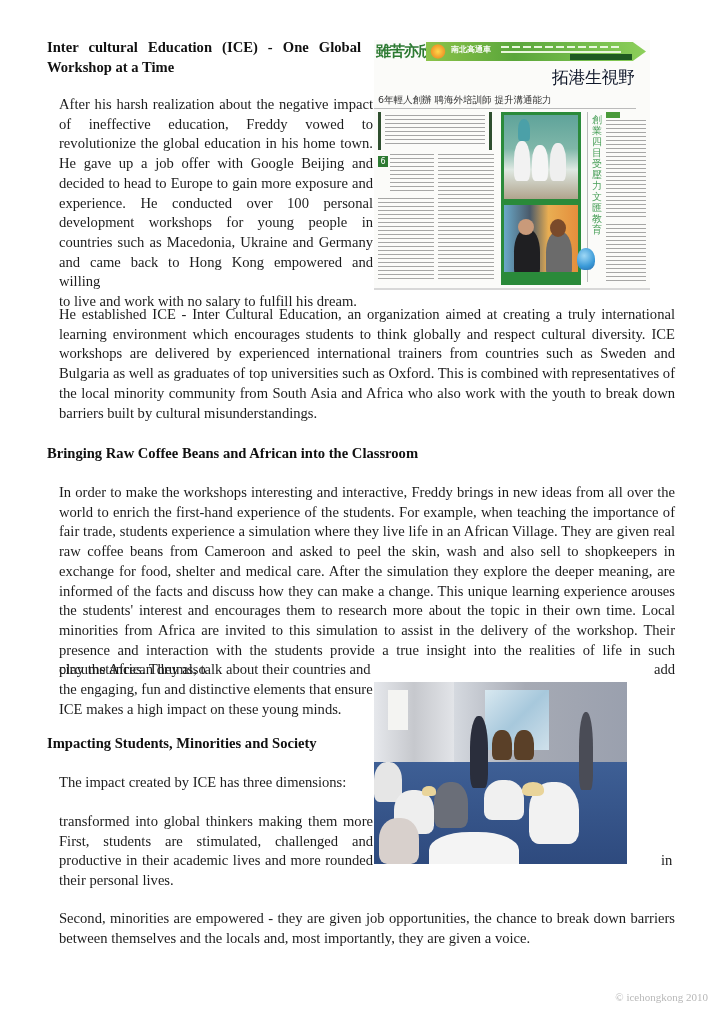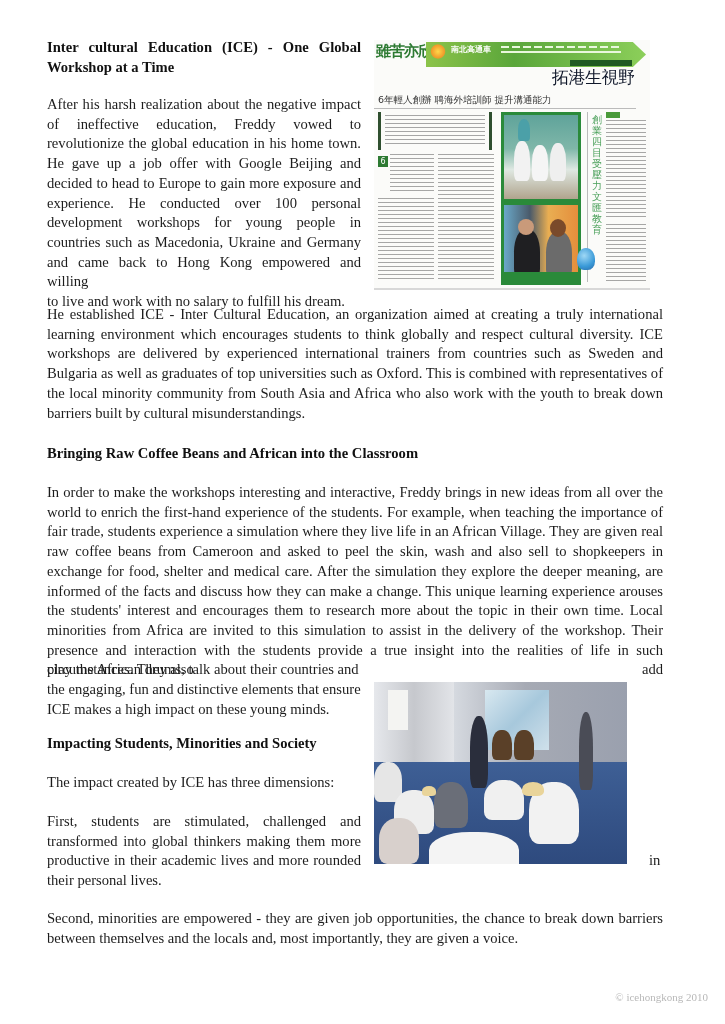--- a/index.html
+++ b/index.html
@@ -1,27 +1,27 @@
 <!DOCTYPE html>
 <html><head>
 <meta charset="utf-8">
 <style>
   * { box-sizing: border-box; margin: 0; padding: 0; }
   html, body { width: 725px; height: 1024px; background: #ffffff; overflow: hidden; }
   body { position: relative; font-family: "Liberation Serif", "DejaVu Serif", serif; color: #1a1a1a; }
   .abs { position: absolute; }
-  .p { font-size: 14.6px; line-height: 19.7px; text-align: justify; color: #1c1c1c; }
+  .p { font-size: 14.6px; line-height: 19.7px; text-align: justify; color: #1c1c1c; margin-left: 12px; }
   .h { font-size: 14.6px; line-height: 19.7px; font-weight: bold; color: #111; }
   .lastline { text-align-last: justify; }
 
   
   .clip { left: 374px; top: 40px; width: 276px; height: 250px; background: #fbfbf9; border-bottom: 2px solid #d8d8d8; overflow: hidden; }
   .clip-masthead { position: absolute; left: 0; top: 0; width: 276px; height: 24px; }
   .clip-logo { position: absolute; left: 2px; top: 2px; font-size: 15px; font-weight: bold; color: #2d7a32; letter-spacing: -1px; font-family: "DejaVu Serif", serif; }
-  .clip-banner { position: absolute; left: 52px; top: 2px; width: 220px; height: 25px; background: linear-gradient(90deg, #8cc34a 0%, #5aa63a 40%, #8ccf5a 100%); clip-path: polygon(0 0, 94% 0, 100% 50%, 94% 100%, 0 100%); }
+  .clip-banner { position: absolute; left: 52px; top: 2px; width: 220px; height: 19px; background: linear-gradient(90deg, #8cc34a 0%, #5aa63a 40%, #8ccf5a 100%); clip-path: polygon(0 0, 94% 0, 100% 50%, 94% 100%, 0 100%); }
   .clip-banner-flower { position: absolute; left: 4px; top: 2px; width: 16px; height: 15px; border-radius: 50%; background: radial-gradient(circle, #ffd84a 0%, #f19a2a 60%, transparent 70%); }
   .clip-banner-title { position: absolute; left: 25px; top: 2px; font-size: 8px; color: #fff; font-weight: bold; font-family: "DejaVu Sans", sans-serif; }
   .clip-banner-lines { position: absolute; left: 75px; top: 4px; width: 120px; height: 2px; background: repeating-linear-gradient(90deg,#e9f7dc 0 8px, transparent 8px 11px); box-shadow: 0 5px 0 #e9f7dc; }
   .clip-banner-dark { position: absolute; right: 14px; bottom: 1px; width: 62px; height: 6px; background: #1f5a22; }
   .clip-headline { position: absolute; left: 2px; top: 24px; font-size: 23px; font-weight: bold; color: #1d7a2a; letter-spacing: -1px; font-family: "DejaVu Sans", sans-serif; white-space: nowrap; }
   .clip-headline2 { position: absolute; left: 178px; top: 26px; font-size: 17px; color: #0f172a; white-space: nowrap; font-family: "DejaVu Sans", sans-serif; letter-spacing: -0.5px; }
   .clip-sub { position: absolute; left: 4px; top: 54px; font-size: 9.5px; color: #333; white-space: nowrap; font-family: "DejaVu Sans", sans-serif; }
   .clip-rule { position: absolute; left: 0; top: 68px; width: 262px; height: 1px; background: #bbb; }
   .clip-box { position: absolute; left: 4px; top: 72px; width: 114px; height: 38px; border-left: 3px solid #2f4f2f; border-right: 3px solid #2f4f2f; }
   .txt { position: absolute; background: repeating-linear-gradient(180deg, #8a8a8a 0 1.3px, transparent 1.3px 4px); opacity: 0.75; }
@@ -141,22 +141,22 @@
   <div class="fig" style="left:55px; top:150px; width:90px; height:40px; background:#f4f4f4;"></div>
   <div class="fig" style="left:148px; top:100px; width:22px; height:14px; background:#e9d49a; border-radius:50% 50% 30% 30%;"></div>
   <div class="fig" style="left:48px; top:104px; width:14px; height:10px; background:#e9d49a; border-radius:50% 50% 30% 30%;"></div>
 </div>
 
 <div class="abs h" style="left:47px; top:734px; width:320px;">Impacting Students, Minorities and Society</div>
 
 <div class="abs p" style="left:47px; top:773px; width:320px; text-align:left;">The impact created by ICE has three dimensions:</div>
 
 <div class="abs p" style="left:47px; top:812px; width:314px;">
+  <div class="lastline">transformed into global thinkers making them more</div>
   <div class="lastline">First, students are stimulated, challenged and</div>
-  <div class="lastline">transformed into global thinkers making them more</div>
   <div class="lastline">productive in their academic lives and more rounded</div>
   <div>their personal lives.</div>
 </div>
 <div class="abs p" style="left:649px; top:851px; width:20px; text-align:left;">in</div>
 
 <div class="abs p" style="left:47px; top:909px; width:616px;">Second, minorities are empowered - they are given job opportunities, the chance to break down barriers between themselves and the locals and, most importantly, they are given a voice.</div>
 
 <div class="abs footer">© icehongkong 2010</div>
 
 </body></html>

